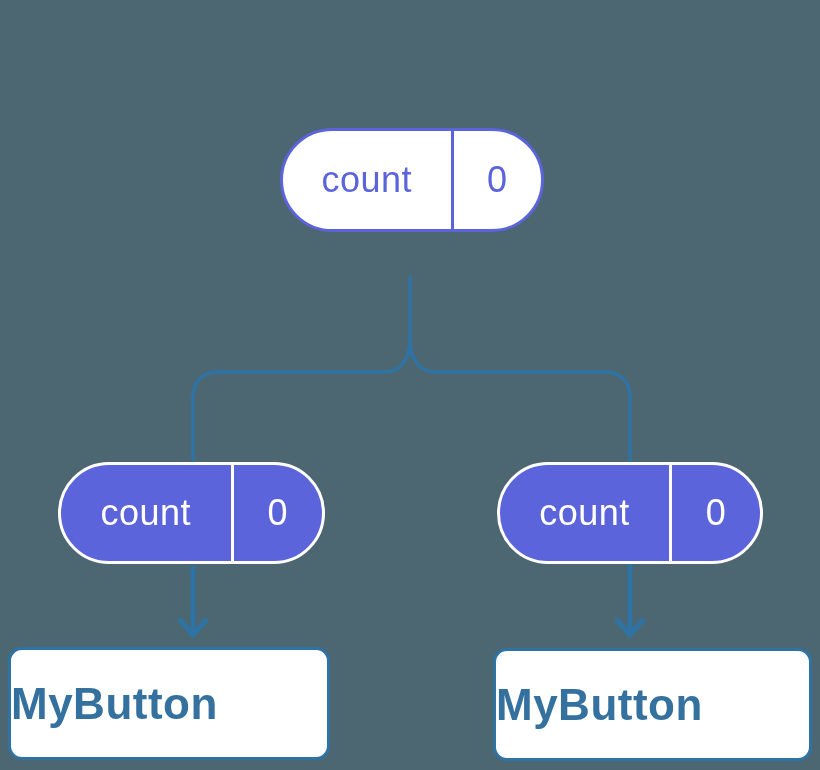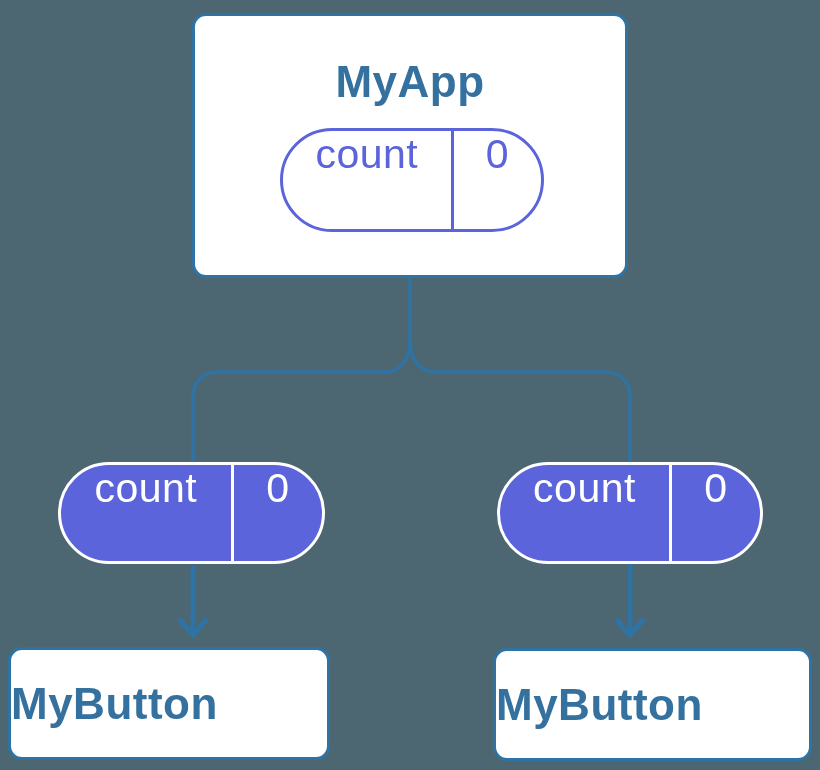--- a/index.html
+++ b/index.html
@@ -57,23 +57,23 @@
     color: var(--text-blue, #35719F);
     font-size: 44px;
     font-weight: 600;
     line-height: 52px;
     letter-spacing: 0.5px;
     white-space: nowrap;
   }
   .pill {
     position: absolute;
     display: flex;
-    align-items: flex-start;
+    align-items: center;
     border-radius: 60px;
-    font-size: 41px;
+    font-size: 36px;
     letter-spacing: 0.5px;
     overflow: hidden;
   }
   .pill-root {
     left: 280px; top: 128px;
     width: 264px; height: 104px;
     background: var(--card-bg, #fff);
     border: 3px solid var(--purple, #5B64DA);
     color: var(--purple, #5B64DA);
   }
@@ -112,23 +112,20 @@
   <svg class="connector-layer" viewBox="0 0 820 770" xmlns="http://www.w3.org/2000/svg">
     <path class="connector" d="M410 277 L410 354"></path>
     <path class="connector" d="M410 340 C410 358 401 372 385 372 L217 372 C203 372 193 382 193 396 L193 464"></path>
     <path class="connector" d="M410 340 C410 358 419 372 435 372 L606 372 C620 372 630 382 630 396 L630 464"></path>
     <path class="arrow" d="M193 566 L193 631"></path>
     <path class="arrow" d="M179 619 L193 635 L207 619"></path>
     <path class="arrow" d="M630 564 L630 631"></path>
     <path class="arrow" d="M616 619 L630 635 L644 619"></path>
   </svg>
 
-  <div class="card card-root">
-    <div class="node-label">MyApp</div>
-  </div>
 
   <div class="pill pill-root">
     <span class="pill-name">count</span>
     <span class="pill-divider"></span>
     <span class="pill-value">0</span>
   </div>
 
   <div class="pill pill-filled pill-filled-left">
     <span class="pill-name">count</span>
     <span class="pill-divider"></span>

